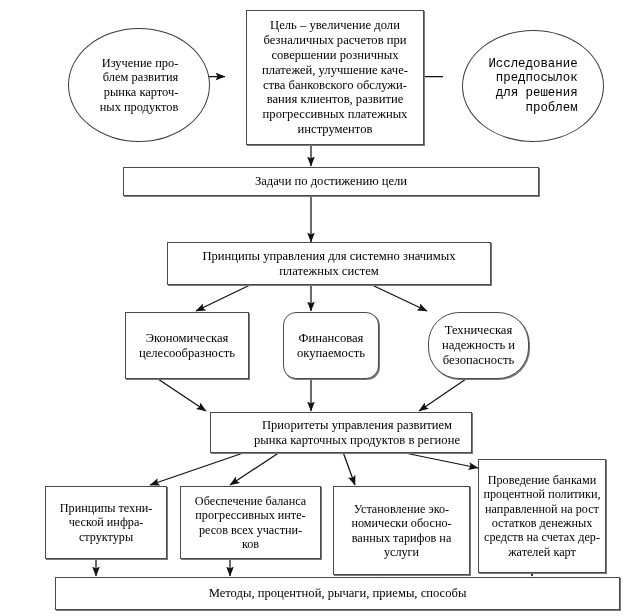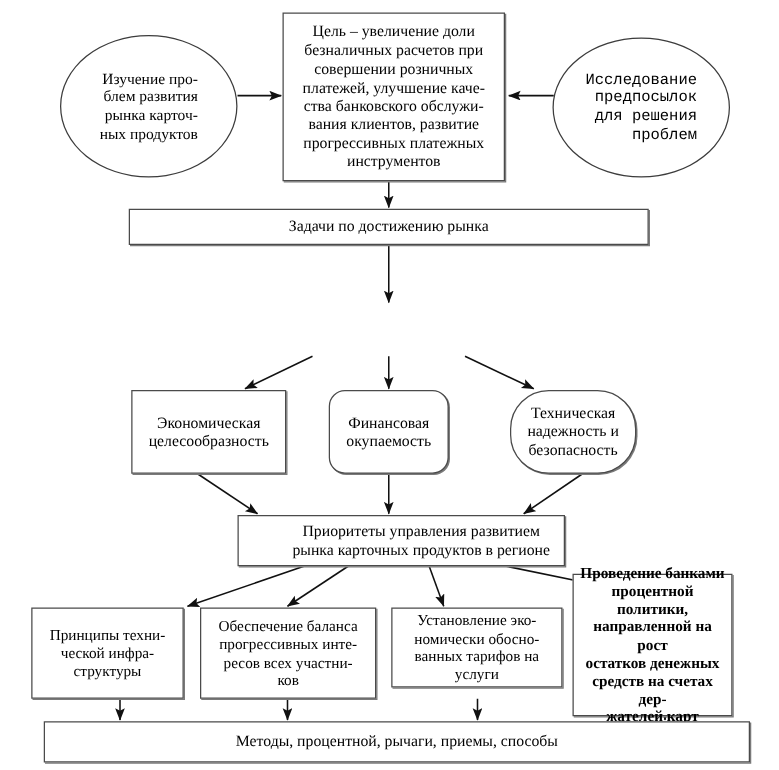--- a/index.html
+++ b/index.html
@@ -28,20 +28,21 @@
   }
   .node {
     position: absolute;
     box-sizing: border-box;
     display: flex;
     align-items: center;
     justify-content: center;
     text-align: center;
     background: #ffffff;
     z-index: 2;
+    margin-left: 20px;
   }
   .node-box {
     border: 1.4px solid #4a4a4a;
     box-shadow: 1px 1px 0 #7a7a7a;
   }
   .node-ellipse {
     border: 1.2px solid #3c3c3c;
     border-radius: 50%;
   }
   .node-label {
@@ -114,23 +115,27 @@
   </div>
 
   <div class="node node-ellipse fs125" style="left:442px; top:30px; width:142px; height:112px;font-family:Liberation Mono, monospace;">
     <span class="node-label">Исследование
 предпосылок
 для решения
 проблем</span>
   </div>
 
   <div class="node node-box fs13" style="left:103px; top:167px; width:416px; height:29px;">
-    <span class="node-label">Задачи по достижению рынка</span>
+    <span class="node-label">Задачи по достижению цели</span>
   </div>
 
+  <div class="node node-box fs13" style="left:147px; top:242px; width:324px; height:43px;">
+    <span class="node-label">Принципы управления для системно значимых
+платежных систем</span>
+  </div>
 
   <div class="node node-box fs13" style="left:105px; top:312px; width:124px; height:67px;">
     <span class="node-label">Экономическая
 целесообразность</span>
   </div>
 
   <div class="node node-box fs13" style="left:263px; top:312px; width:96px; height:67px;border-radius:13px;">
     <span class="node-label">Финансовая
 окупаемость</span>
   </div>
@@ -152,28 +157,28 @@
 структуры</span>
   </div>
 
   <div class="node node-box fs12" style="left:160px; top:486px; width:141px; height:73px;">
     <span class="node-label">Обеспечение баланса
 прогрессивных инте-
 ресов  всех участни-
 ков</span>
   </div>
 
-  <div class="node node-box fs12" style="left:313px; top:486px; width:137px; height:64px;">
+  <div class="node node-box fs12" style="left:313px; top:486px; width:137px; height:89px;">
     <span class="node-label">Установление эко-
 номически обосно-
 ванных тарифов на
 услуги</span>
   </div>
 
-  <div class="node node-box fs12" style="left:458px; top:459px; width:128px; height:114px;font-weight:bold;">
+  <div class="node node-box fs12" style="left:458px; top:459px; width:128px; height:114px;">
     <span class="node-label">Проведение банками
 процентной политики,
 направленной на рост
 остатков денежных
 средств на счетах дер-
 жателей карт</span>
   </div>
 
   <div class="node node-box fs13" style="left:35px; top:577px; width:565px; height:33px;">
     <span class="node-label">Методы, процентной, рычаги, приемы, способы</span>

